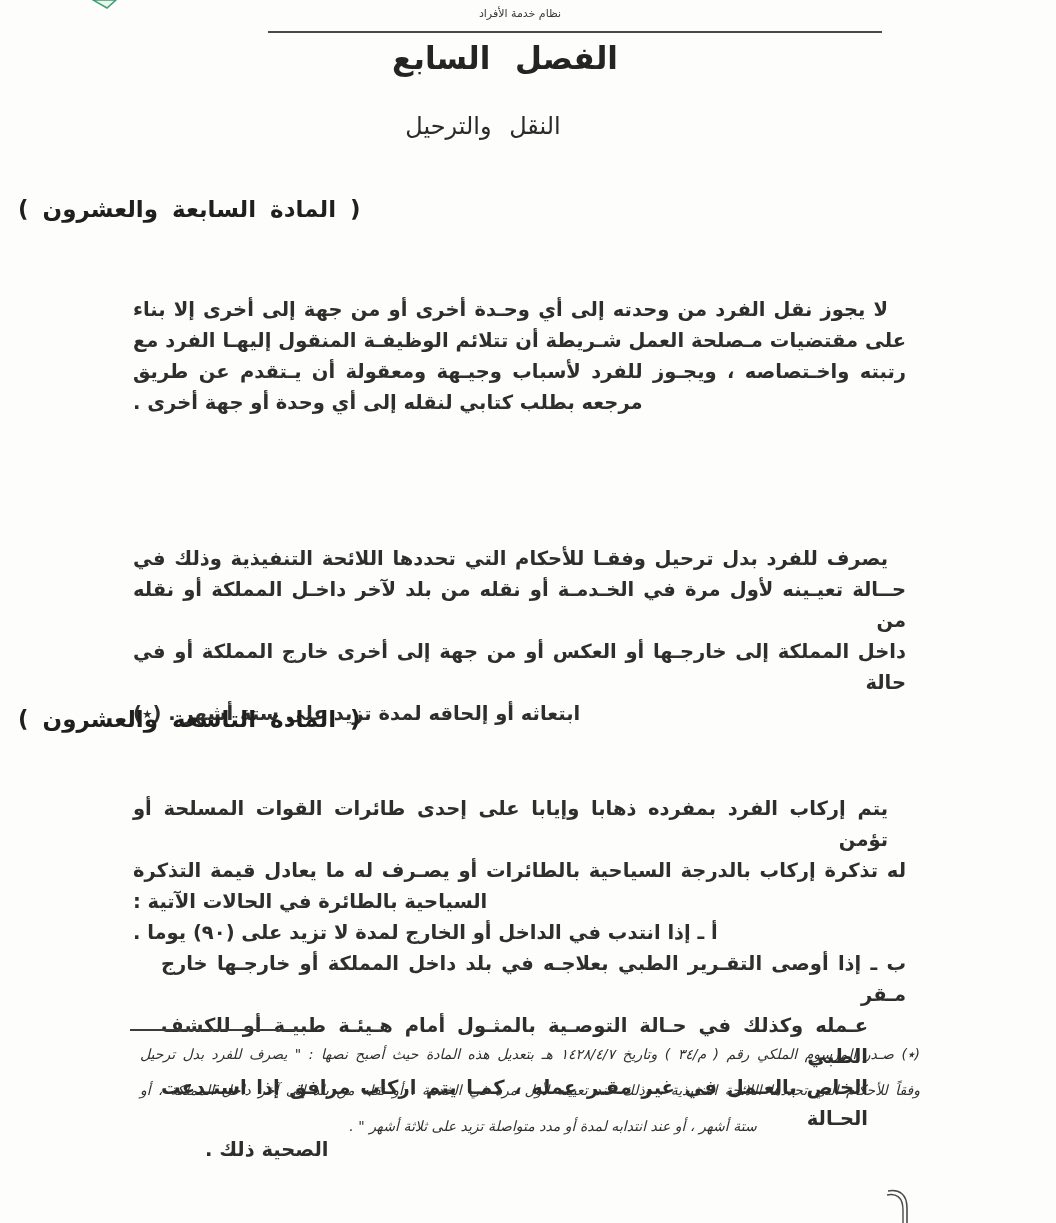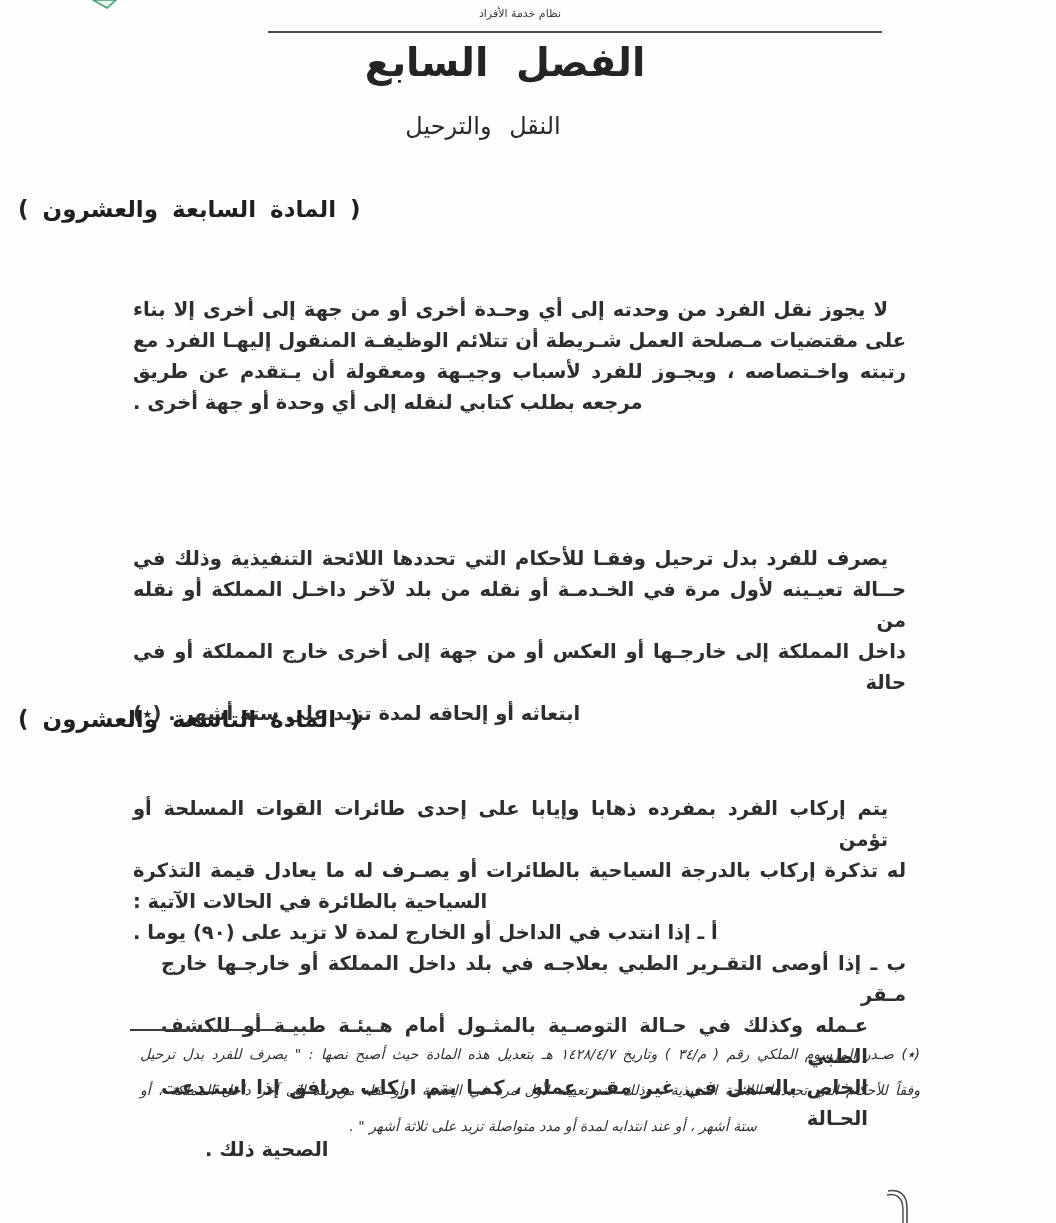--- a/index.html
+++ b/index.html
@@ -16,21 +16,21 @@
   .small-header{
     position:absolute;top:7px;left:0;width:1040px;
     text-align:center;font-size:11px;color:#3c3c3c;
   }
   .hrule{
     position:absolute;top:31px;left:268px;width:614px;height:2px;
     background:#4a4a4a;
   }
   .chapter-title{
     position:absolute;top:40px;left:0;width:1010px;
-    text-align:center;font-size:39px;font-weight:700;
+    text-align:center;font-size:31px;font-weight:700;
     word-spacing:14px;color:#242424;
   }
   .chapter-sub{
     position:absolute;top:112px;left:0;width:966px;
     text-align:center;font-size:24px;font-weight:400;
     word-spacing:10px;color:#2a2a2a;
   }
   .art-head{
     position:absolute;left:18px;width:1038px;
     text-align:left;font-size:23px;font-weight:700;

